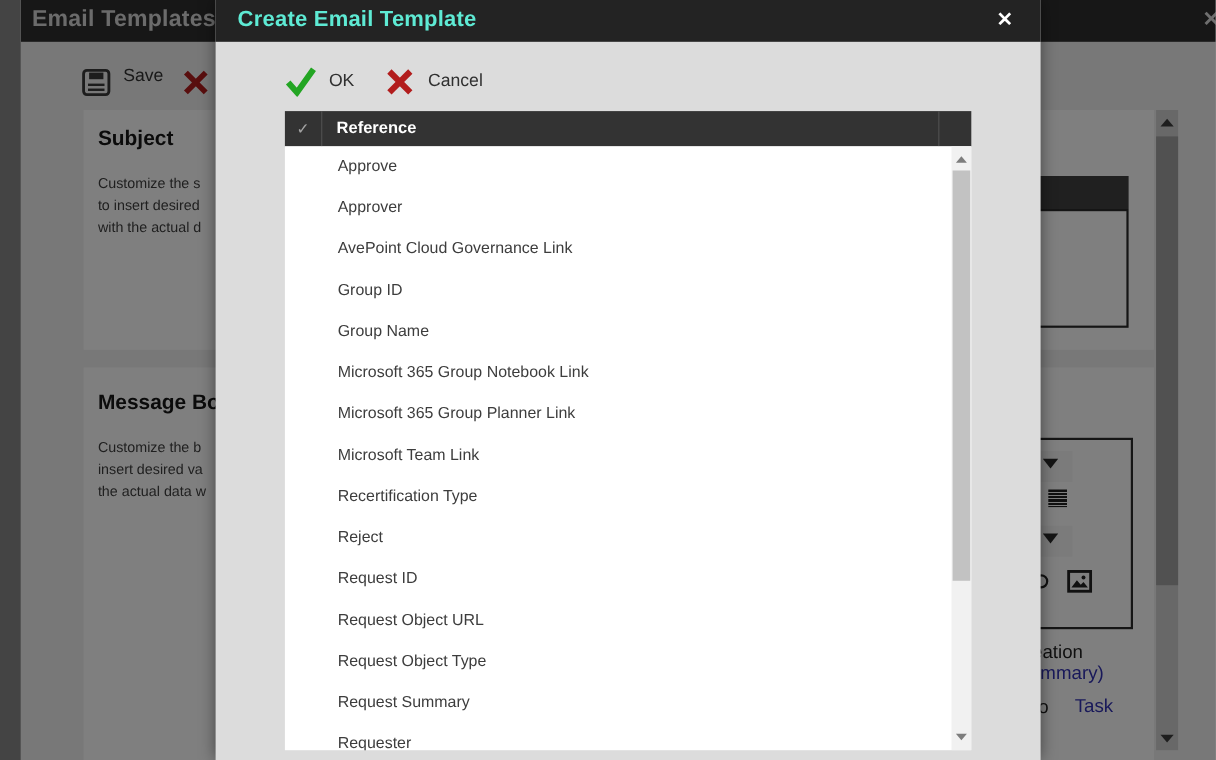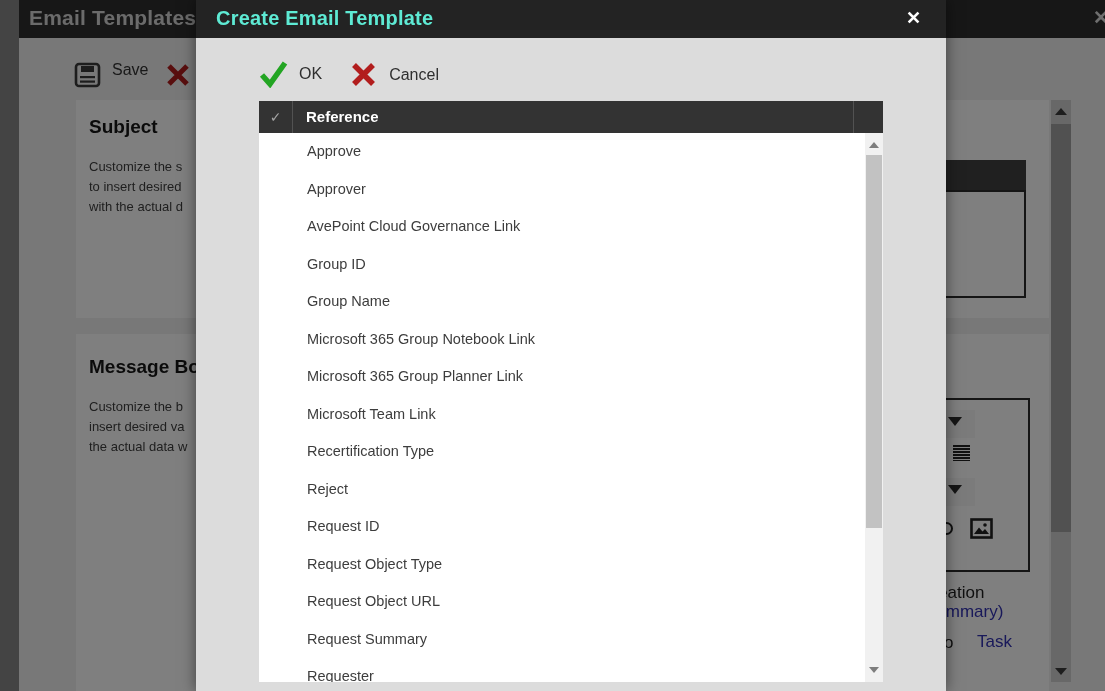--- a/index.html
+++ b/index.html
@@ -46,21 +46,21 @@
 
   
   .overlay { left:0; top:0; width:1105px; height:691px; background:rgba(0,0,0,0.5); }
 
   
   .modal { left:177px; top:0; width:750px; height:691px; background:#dcdcdc; box-shadow:0 0 14px rgba(0,0,0,.5); }
   .m-header { position:absolute; left:0; top:0; width:750px; height:38px; background:#232323; }
   .m-title { position:absolute; left:20px; top:7px; font-size:20px; font-weight:bold; color:#5eead4; letter-spacing:.2px; }
   .m-close { position:absolute; right:25px; top:7px; font-size:18px; font-weight:bold; color:#fff; cursor:pointer; }
 
-  .m-toolbar { position:absolute; left:63px; top:60px; display:flex; align-items:flex-end; }
+  .m-toolbar { position:absolute; left:63px; top:60px; display:flex; align-items:center; }
   .tb-btn { display:flex; align-items:center; cursor:pointer; }
   .tb-label { font-size:16px; color:#2f2f2f; }
   .ok-label { margin:0 28px 0 11px; }
   .cancel-label { margin-left:12px; }
 
   .grid { position:absolute; left:63px; top:101px; width:624px; }
   .grid-header { display:flex; align-items:stretch; height:32px; background:#333333; }
   .gh-check { width:33px; display:flex; align-items:center; justify-content:center; color:#a4a4a4; font-size:14px; }
   .gh-div { width:1px; background:#525252; }
   .gh-title { flex:1; line-height:32px; padding-left:13px; font-size:15px; font-weight:bold; color:#fff; }
@@ -185,22 +185,22 @@
             <div class="grid-row">Approver</div>
             <div class="grid-row">AvePoint Cloud Governance Link</div>
             <div class="grid-row">Group ID</div>
             <div class="grid-row">Group Name</div>
             <div class="grid-row">Microsoft 365 Group Notebook Link</div>
             <div class="grid-row">Microsoft 365 Group Planner Link</div>
             <div class="grid-row">Microsoft Team Link</div>
             <div class="grid-row">Recertification Type</div>
             <div class="grid-row">Reject</div>
             <div class="grid-row">Request ID</div>
+            <div class="grid-row">Request Object URL</div>
             <div class="grid-row">Request Object Type</div>
-            <div class="grid-row">Request Object URL</div>
             <div class="grid-row">Request Summary</div>
             <div class="grid-row">Requester</div>
           </div>
         <div class="m-scroll">
           <div class="m-sb-btn" style="top:3px;">
               <div class="tri-up-m"></div>
             </div>
           <div class="m-thumb"></div>
           <div class="m-sb-btn" style="top:528px;">
               <div class="tri-dn-m"></div>

